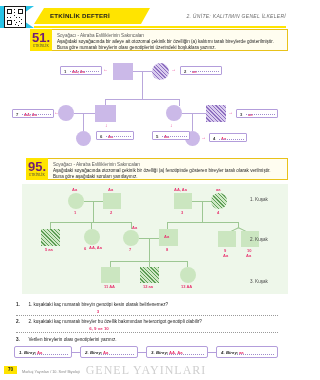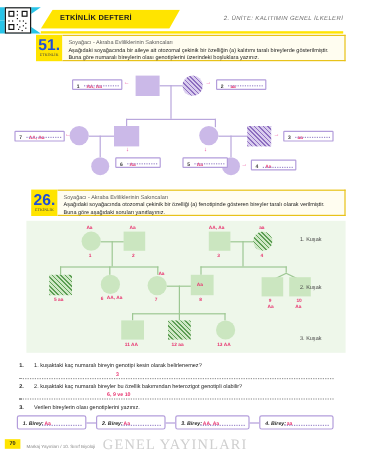--- a/index.html
+++ b/index.html
@@ -23,21 +23,21 @@
       clip-path:polygon(10px 0,100% 0,calc(100% - 9px) 100%,0 100%);}
   .hdr-yellow span{position:absolute;left:16px;top:4px;font-size:6.2px;font-weight:bold;
       letter-spacing:.2px;color:#1d1d1d;}
   .hdr-right{position:absolute;right:6px;top:13px;font-size:5px;font-style:italic;
       color:#6d6d6d;letter-spacing:.3px;}
   .hdr-rule{position:absolute;left:34px;top:26px;width:252px;height:1.6px;background:#ffe400;}
 
   
   .qnum{position:absolute;width:22px;background:#ffe400;text-align:center;
         font-family:"Liberation Serif",serif;}
-  .qnum b{display:block;font-size:13px;line-height:13px;color:#1d4ed8;padding-top:2px;
+  .qnum b{display:block;font-size:13px;line-height:13px;color:#701a75;padding-top:2px;
         font-family:"Liberation Sans",sans-serif;font-weight:bold;}
   .qnum s{display:block;font-size:3.2px;text-decoration:none;color:#3d3d3d;
         padding-bottom:2px;letter-spacing:.1px;}
   .qbox{position:absolute;border:1px solid #e8c21a;border-left:none;background:#fffdf0;
         box-sizing:border-box;}
   .qbox .qtitle{font-size:4.6px;color:#5b5b5b;padding:2.5px 4px 1px 5px;}
   .qbox .qtext{font-size:4.6px;color:#1e1e1e;line-height:6.2px;padding:0 4px 3px 5px;}
 
   
   .ped{position:absolute;box-sizing:border-box;}
@@ -210,21 +210,21 @@
 
   <div class="arw" style="left:201px;top:79.5px;">→</div>
   <div class="ansbox" style="left:209px;top:78px;width:38px;height:9px;">
     <u>4</u>
     <em>Aa</em>
     <i></i>
   </div>
 </div>
 
 <div class="qnum" style="left:26px;top:158px;height:22px;">
-  <b>26.</b>
+  <b>95.</b>
   <s>ETKİNLİK</s>
 </div>
 <div class="qbox" style="left:48px;top:158px;width:240px;height:22px;">
   <div class="qtitle">Soyağacı - Akraba Evliliklerinin Sakıncaları</div>
   <div class="qtext">
     <span>Aşağıdaki soyağacında otozomal çekinik bir özelliği (a) fenotipinde gösteren bireyler taralı olarak verilmiştir.</span><br>
     <span>Buna göre aşağıdaki soruları yanıtlayınız.</span>
   </div>
 </div>
 

